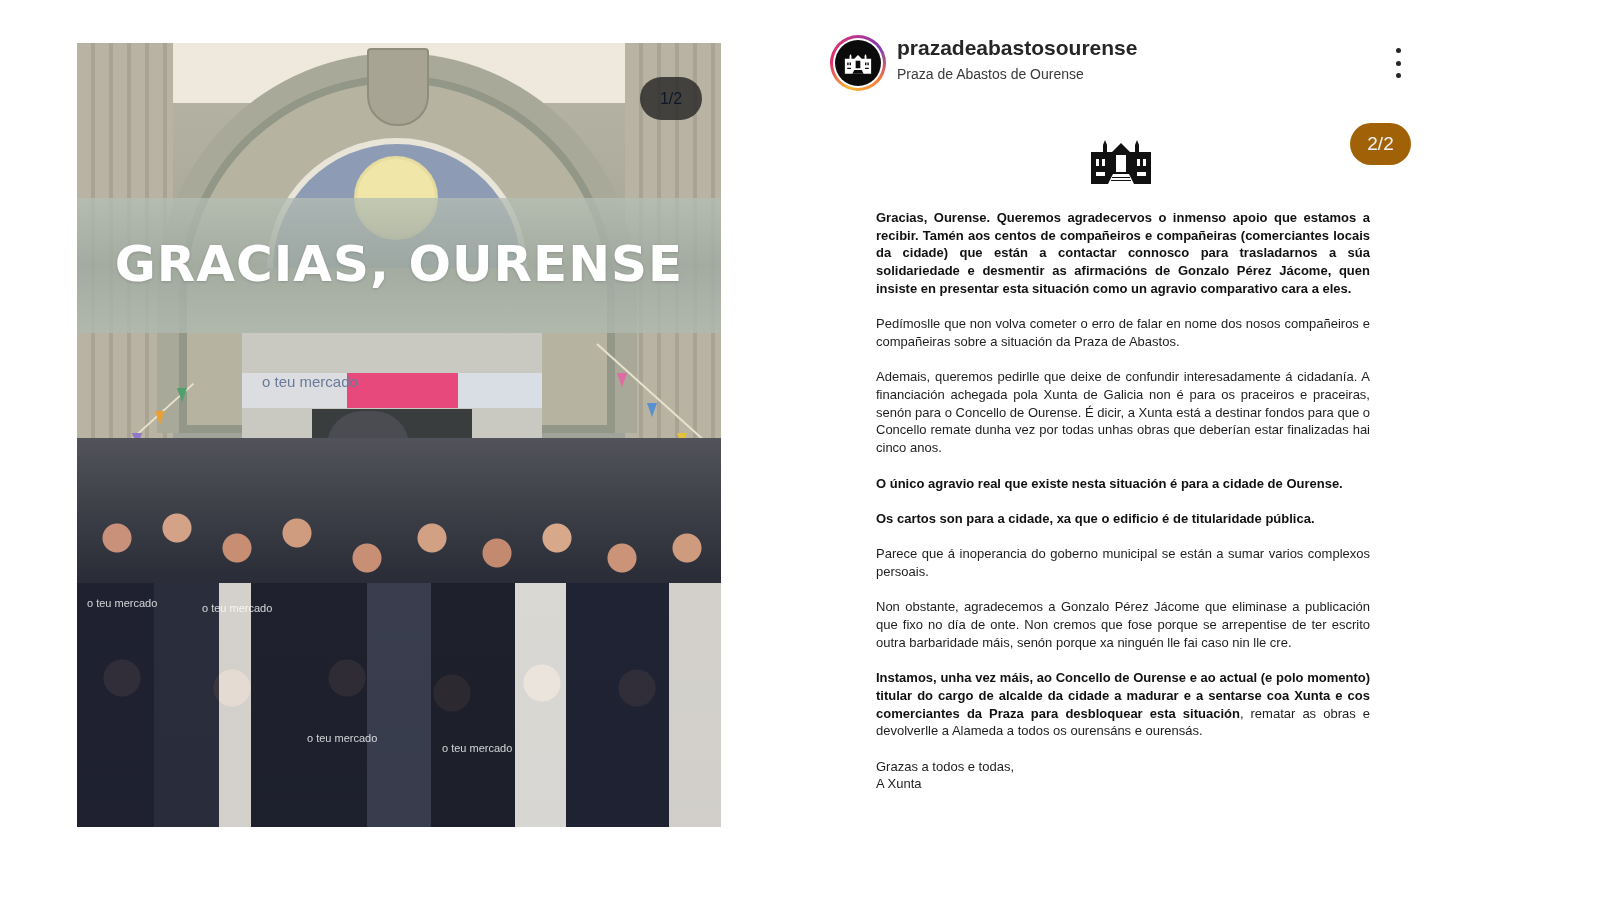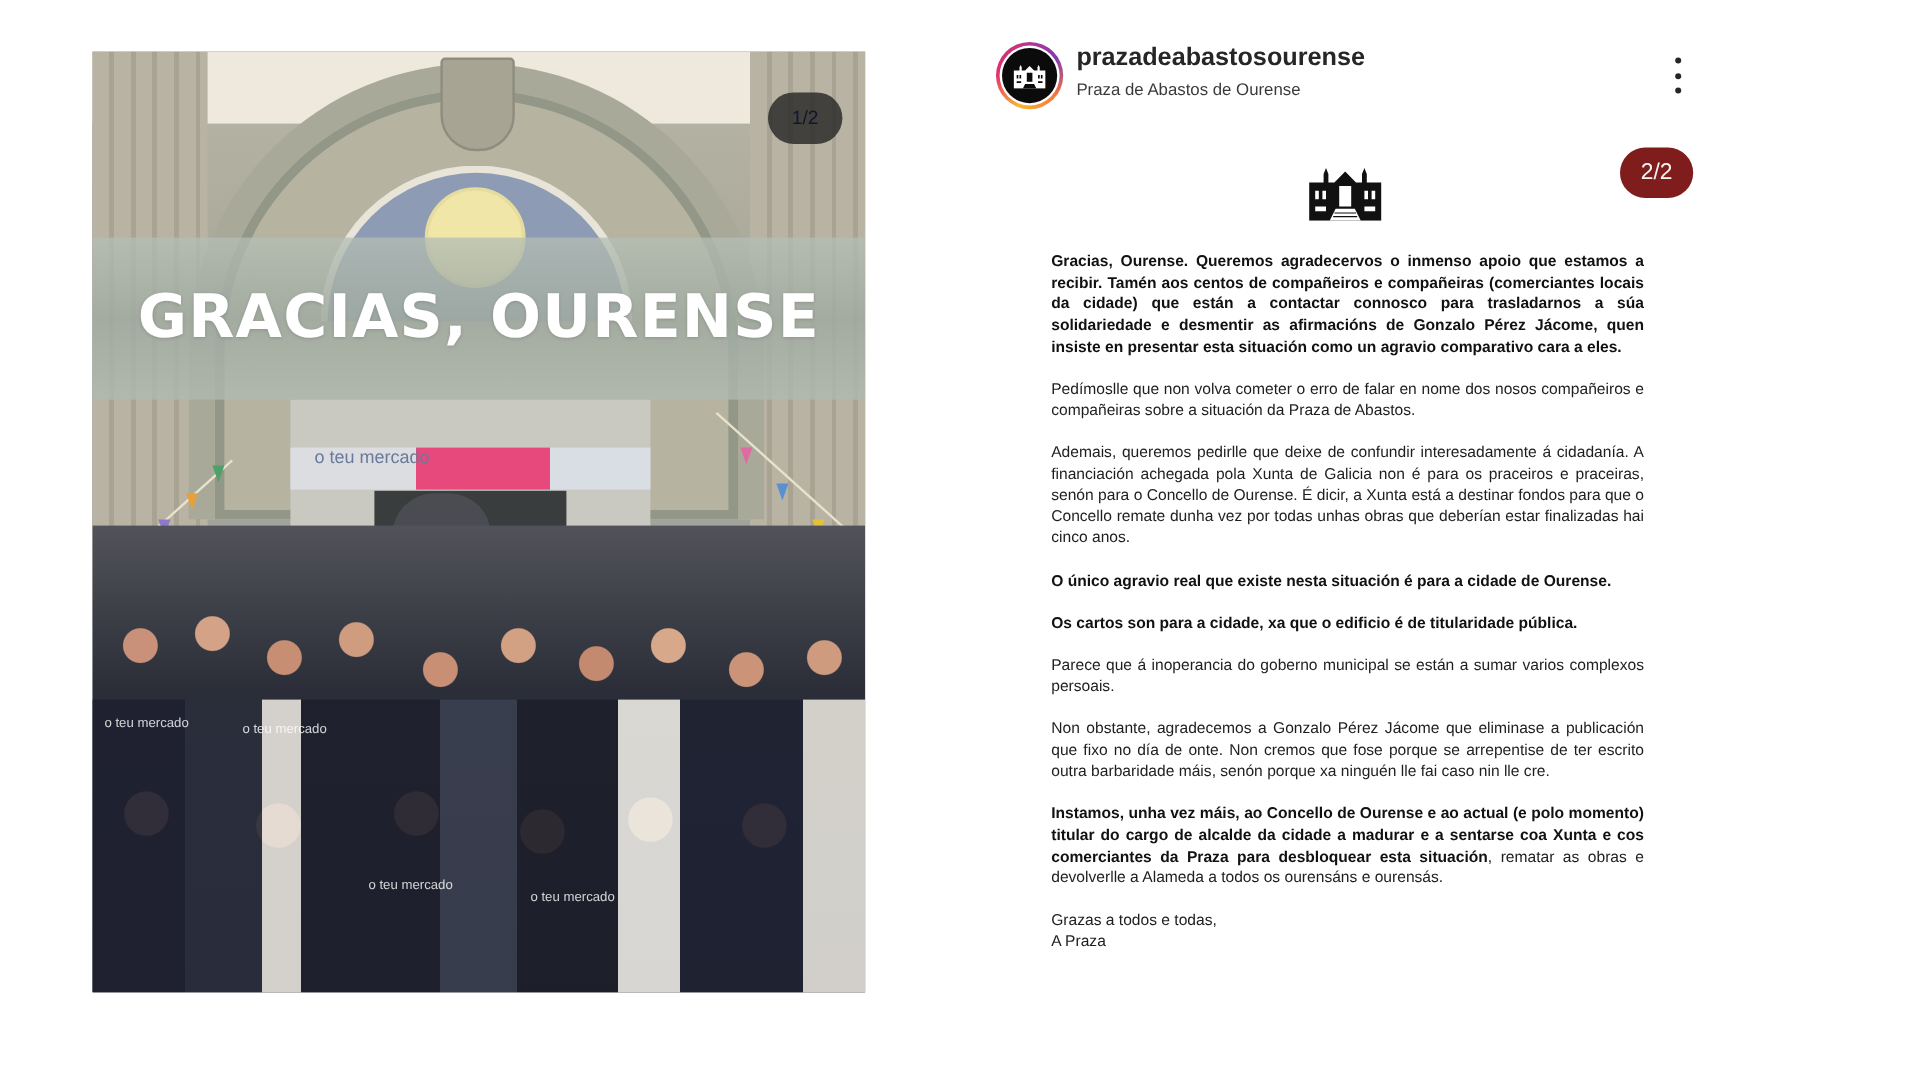--- a/index.html
+++ b/index.html
@@ -109,21 +109,21 @@
   .location { position: absolute; left: 897px; top: 66px; font-size: 14px; color: #3a3a3a; }
   .more-btn {
     position: absolute; left: 1388px; top: 48px; width: 20px; height: 30px;
     display: flex; flex-direction: column; align-items: center; justify-content: space-between; cursor: pointer;
   }
   .more-btn span { width: 5px; height: 5px; border-radius: 50%; background: #262626; display: block; }
 
   
   .slide2-badge {
     position: absolute; left: 1350px; top: 123px; width: 61px; height: 42px; border-radius: 21px;
-    background: #7f1d1d; color: #f4f4f4; font-size: 19px;
+    background: #a16207; color: #f4f4f4; font-size: 19px;
     display: flex; align-items: center; justify-content: center;
   }
   .building-icon { position: absolute; left: 1089px; top: 138px; width: 64px; height: 46px; }
   .post-text {
     position: absolute; left: 876px; top: 209px; width: 494px;
     font-family: "Liberation Sans", sans-serif; font-size: 13px; line-height: 17.7px; color: #1e1e1e;
     text-align: justify;
   }
   .post-text p { margin-bottom: 17.7px; }
   .post-text b { font-weight: bold; color: #111; }
@@ -202,15 +202,15 @@
   <p><b>Gracias, Ourense. Queremos agradecervos o inmenso apoio que estamos a recibir. Tamén aos centos de compañeiros e compañeiras (comerciantes locais da cidade) que están a contactar connosco para trasladarnos a súa solidariedade e desmentir as afirmacións de Gonzalo Pérez Jácome, quen insiste en presentar esta situación como un agravio comparativo cara a eles.</b></p>
   <p><span>Pedímoslle que non volva cometer o erro de falar en nome dos nosos compañeiros e compañeiras sobre a situación da Praza de Abastos.</span></p>
   <p><span>Ademais, queremos pedirlle que deixe de confundir interesadamente á cidadanía. A financiación achegada pola Xunta de Galicia non é para os praceiros e praceiras, senón para o Concello de Ourense. É dicir, a Xunta está a destinar fondos para que o Concello remate dunha vez por todas unhas obras que deberían estar finalizadas hai cinco anos.</span></p>
   <p><b>O único agravio real que existe nesta situación é para a cidade de Ourense.</b></p>
   <p><b>Os cartos son para a cidade, xa que o edificio é de titularidade pública.</b></p>
   <p><span>Parece que á inoperancia do goberno municipal se están a sumar varios complexos persoais.</span></p>
   <p><span>Non obstante, agradecemos a Gonzalo Pérez Jácome que eliminase a publicación que fixo no día de onte. Non cremos que fose porque se arrepentise de ter escrito outra barbaridade máis, senón porque xa ninguén lle fai caso nin lle cre.</span></p>
   <p><b>Instamos, unha vez máis, ao Concello de Ourense e ao actual (e polo momento) titular do cargo de alcalde da cidade a madurar e a sentarse coa Xunta e cos comerciantes da Praza para desbloquear esta situación</b><span>, rematar as obras e devolverlle a Alameda a todos os ourensáns e ourensás.</span></p>
   <p class="left">
     <span>Grazas a todos e todas,</span><br>
-    <span>A Praza</span>
+    <span>A Xunta</span>
   </p>
 </div>
 
 </body></html>

